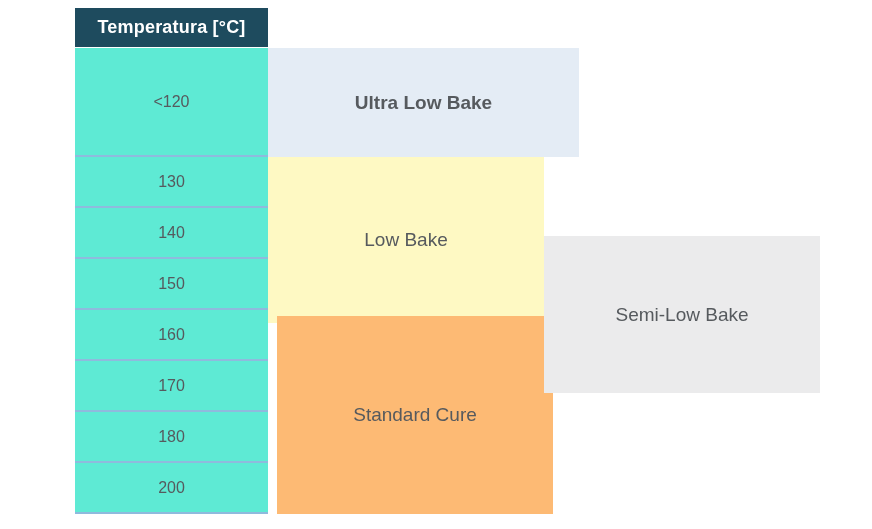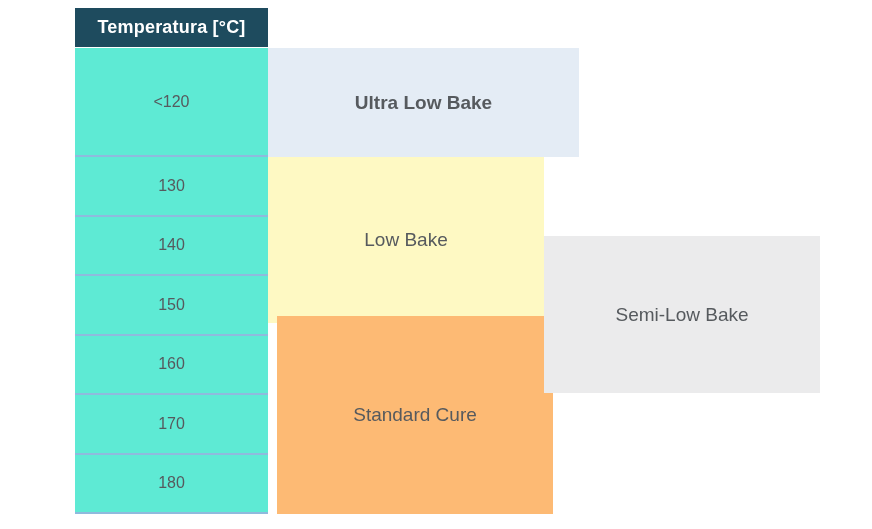--- a/index.html
+++ b/index.html
@@ -96,20 +96,21 @@
   <div class="header-box">Temperatura [°C]</div>
 
   <div class="temp-col">
     <div class="temp-row tall">&lt;120</div>
     <div class="temp-row">130</div>
     <div class="temp-row">140</div>
     <div class="temp-row">150</div>
     <div class="temp-row">160</div>
     <div class="temp-row">170</div>
     <div class="temp-row">180</div>
+    <div class="temp-row">200</div>
   </div>
 
   <div class="block block-ultra">
     <span>Ultra Low Bake</span>
   </div>
 
   <div class="block block-low">
     <span>Low Bake</span>
   </div>
 

